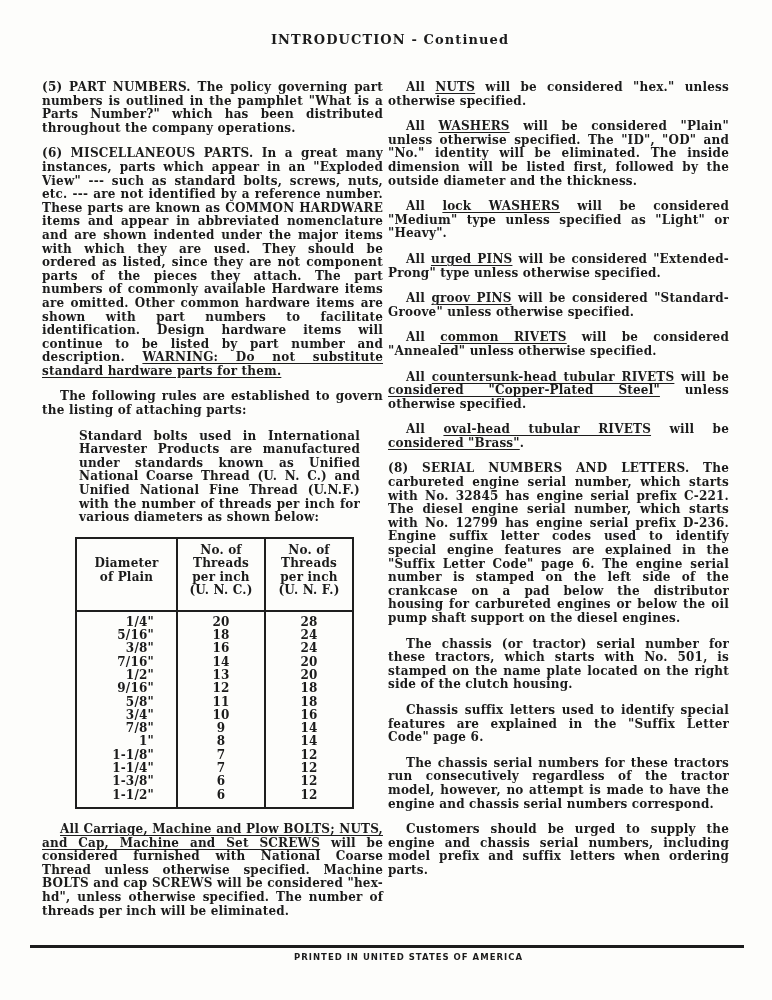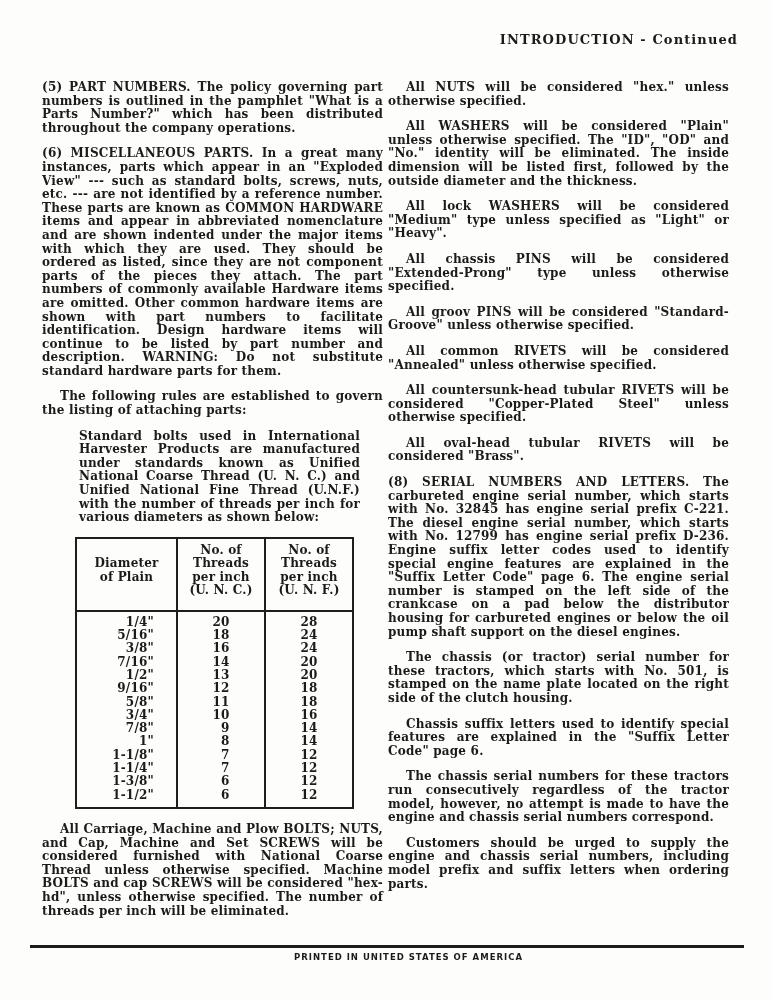--- a/index.html
+++ b/index.html
@@ -8,57 +8,57 @@
     width:772px;height:1000px;
     background:#fdfdfb;
     color:#1b1b1b;
     font-family:"DejaVu Serif",serif;
     font-weight:bold;
     box-sizing:border-box;
     padding:32px 34px 0 42px;
     overflow:hidden;
   }
   .hdr{
-    text-align:right;
+    text-align:center;
     font-size:13px;
     letter-spacing:1.1px;
     margin-bottom:34px;
   }
   .columns{display:flex;gap:5px;}
   .col{
     width:341px;
     font-size:12px;
     line-height:13.6px;
     letter-spacing:0.2px;
     text-align:justify;
   }
   .col p{margin:0 0 12px 0;}
   .indent{text-indent:18px;}
   .gap-lg{margin-top:8px !important;}
   .block-indent{margin-left:37px !important;margin-right:23px !important;}
-  .u{text-underline-offset:2px;text-decoration-thickness:1.3px;}
+  .u{text-decoration:underline;text-underline-offset:2px;text-decoration-thickness:1.3px;}
   table{
     border-collapse:collapse;
     margin:2px 0 14px 33px;
     border:2px solid #1e1e1e;
   }
   th,td{font-weight:bold;font-size:12px;}
   th{
     border-bottom:2px solid #1e1e1e;
     padding:5px 5px 12px 5px;
     text-align:center;
     white-space:pre-line;
     line-height:13.5px;
     vertical-align:middle;
   }
   th+th,td+td{border-left:2px solid #1e1e1e;}
   td{padding:0 5px;line-height:13.3px;}
   td.diam{text-align:right;padding-right:22px;width:72px;}
   td.num{text-align:center;width:76px;}
-  .numbox{display:inline-block;width:17px;text-align:right;}
+  .numbox{display:inline-block;width:17px;text-align:center;}
   tbody tr:first-child td{padding-top:4px;}
   tbody tr:last-child td{padding-bottom:5px;}
   .footer-rule{
     position:absolute;
     left:30px;right:28px;top:945px;
     border-top:3px solid #1c1c1c;
   }
   .footer-text{
     position:absolute;
     left:0;right:0;top:952px;
@@ -175,21 +175,21 @@
           </tbody>
       </table>
 
       <p class="indent"><span class="u">All Carriage, Machine and Plow BOLTS; NUTS, and Cap, Machine and Set SCREWS</span><span> will be considered furnished with National Coarse Thread unless otherwise specified. Machine BOLTS and cap SCREWS will be considered "hex-hd", unless otherwise specified. The number of threads per inch will be eliminated.</span></p>
     </div>
 
     <div class="col">
       <p class="indent"><span>All </span><span class="u">NUTS</span><span> will be considered "hex." unless otherwise specified.</span></p>
       <p class="indent"><span>All </span><span class="u">WASHERS</span><span> will be considered "Plain" unless otherwise specified. The "ID", "OD" and "No." identity will be eliminated. The inside dimension will be listed first, followed by the outside diameter and the thickness.</span></p>
       <p class="indent"><span>All </span><span class="u">lock WASHERS</span><span> will be considered "Medium" type unless specified as "Light" or "Heavy".</span></p>
-      <p class="indent"><span>All </span><span class="u">chassis PINS</span><span> will be considered "Extended-Prong" type unless otherwise specified.</span></p>
+      <p class="indent"><span>All </span><span class="u">urged PINS</span><span> will be considered "Extended-Prong" type unless otherwise specified.</span></p>
       <p class="indent"><span>All </span><span class="u">groov PINS</span><span> will be considered "Standard-Groove" unless otherwise specified.</span></p>
       <p class="indent"><span>All </span><span class="u">common RIVETS</span><span> will be considered "Annealed" unless otherwise specified.</span></p>
       <p class="indent"><span>All </span><span class="u">countersunk-head tubular RIVETS</span><span> will be </span><span class="u">considered "Copper-Plated Steel"</span><span> unless otherwise specified.</span></p>
       <p class="indent"><span>All </span><span class="u">oval-head tubular RIVETS</span><span> will be </span><span class="u">considered "Brass"</span><span>.</span></p>
       <p><span>(8) SERIAL NUMBERS AND LETTERS.  The carbureted engine serial number, which starts with No. 32845 has engine serial prefix C-221.  The diesel engine serial number, which starts with No. 12799 has engine serial prefix D-236.  Engine suffix letter codes used to identify special engine features are explained in the "Suffix Letter Code" page 6.  The engine serial number is stamped on the left side of the crankcase on a pad below the distributor housing for carbureted engines or below the oil pump shaft support on the diesel engines.</span></p>
       <p class="indent"><span>The chassis (or tractor) serial number for these tractors, which starts with No. 501, is stamped on the name plate located on the right side of the clutch housing.</span></p>
       <p class="indent"><span>Chassis suffix letters used to identify special features are explained in the "Suffix Letter Code" page 6.</span></p>
       <p class="indent"><span>The chassis serial numbers for these tractors run consecutively regardless of the tractor model, however, no attempt is made to have the engine and chassis serial numbers correspond.</span></p>
       <p class="indent"><span>Customers should be urged to supply the engine and chassis serial numbers, including model prefix and suffix letters when ordering parts.</span></p>
     </div>

